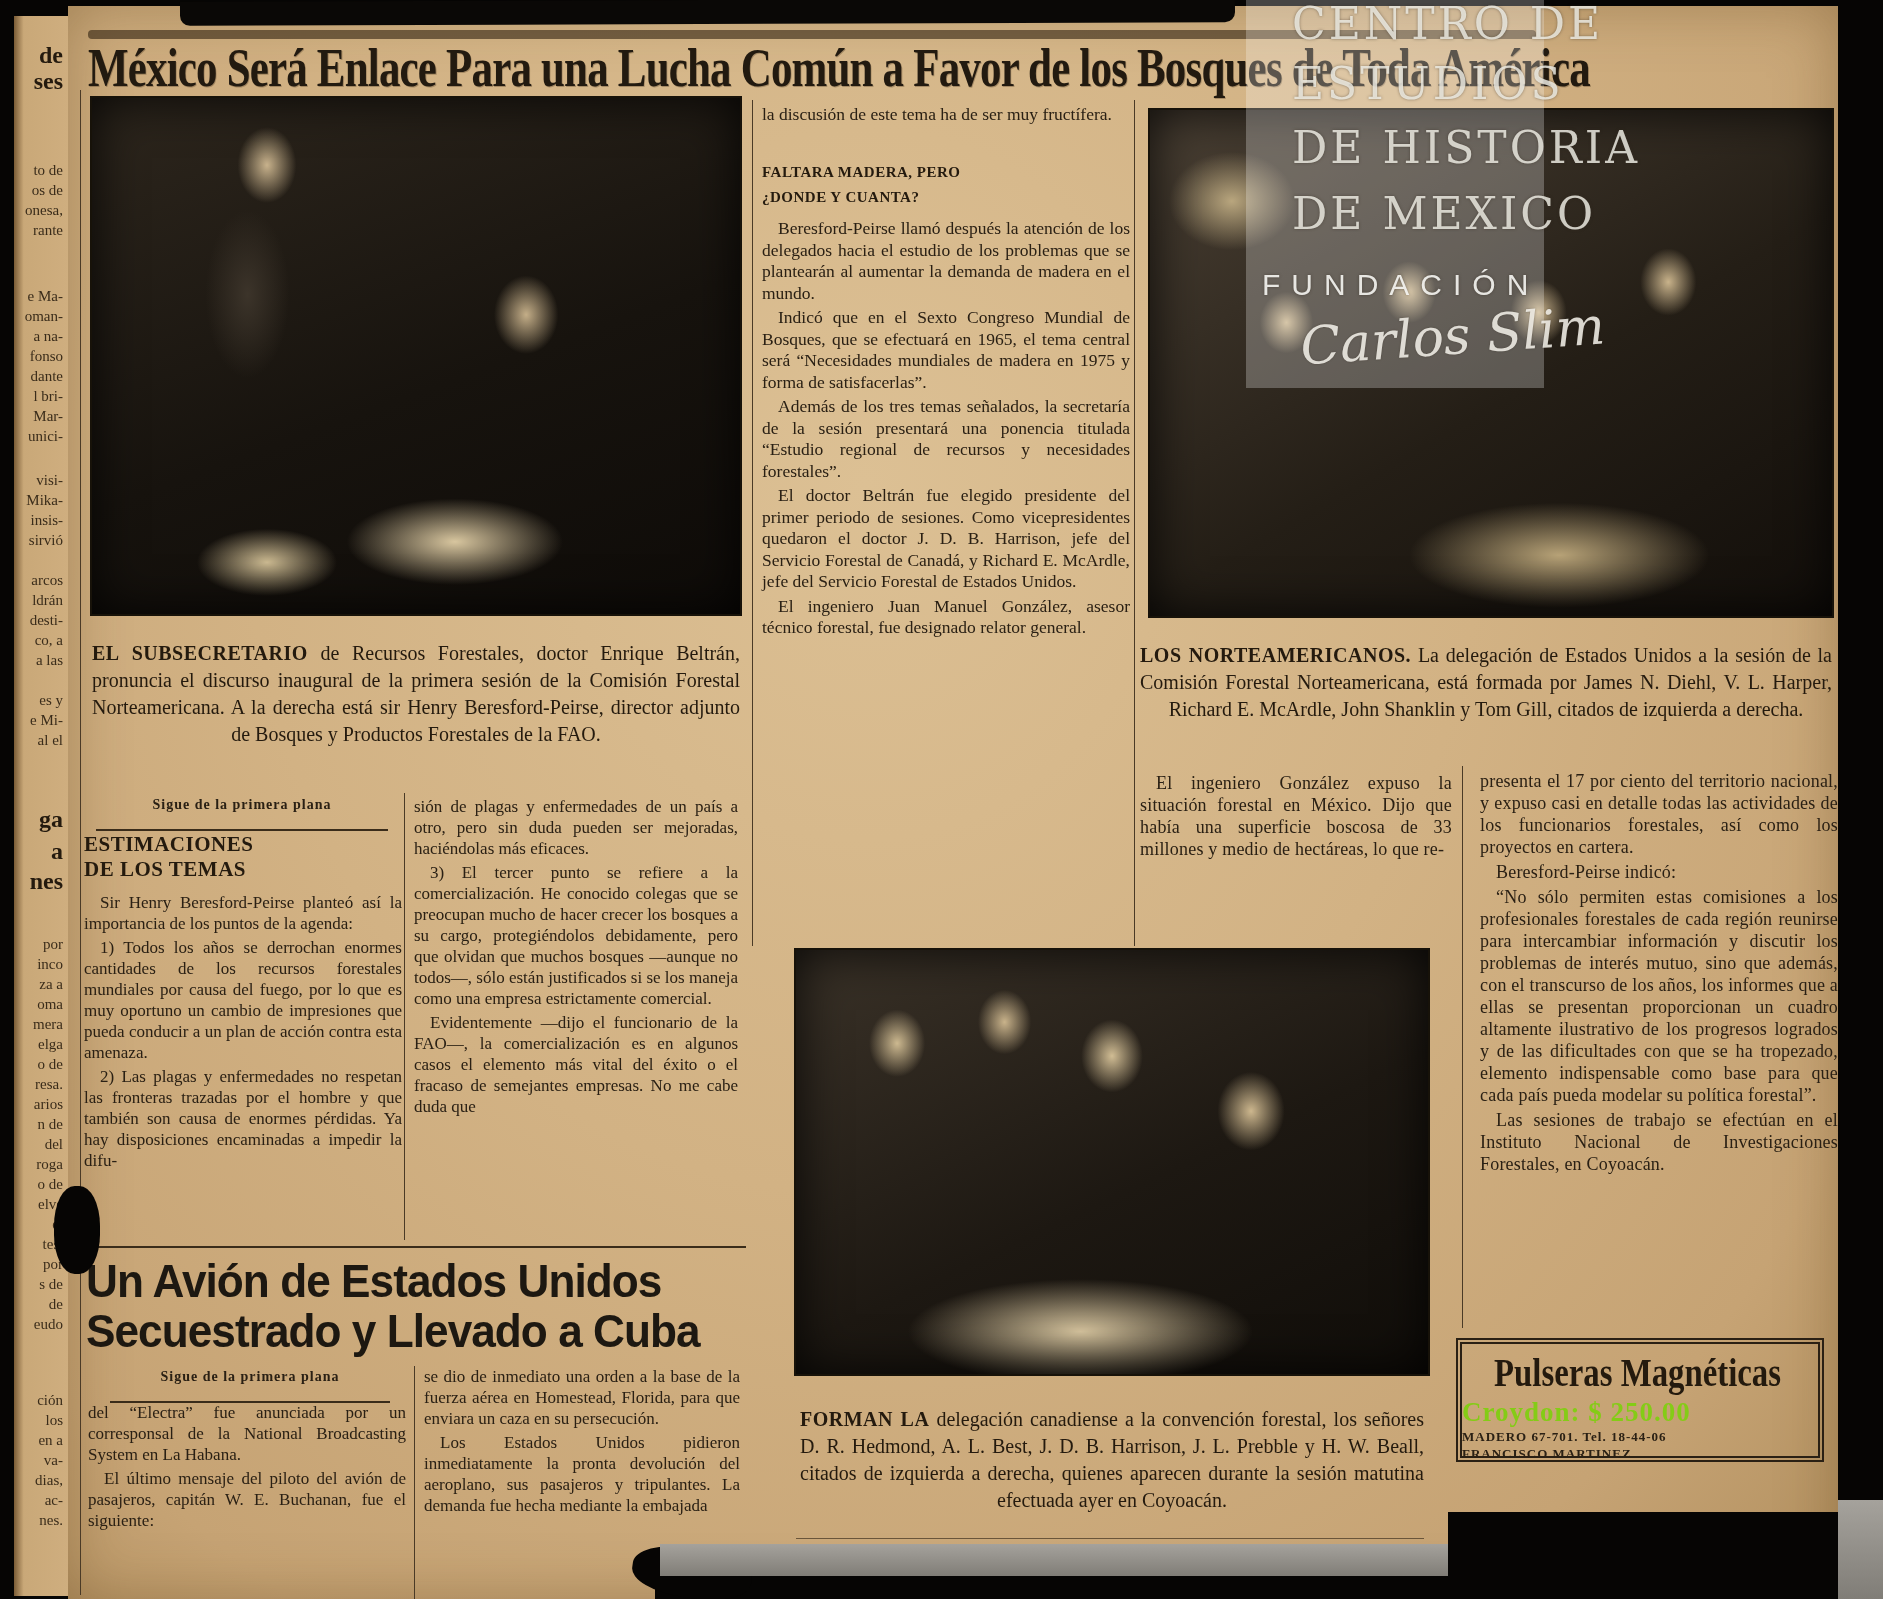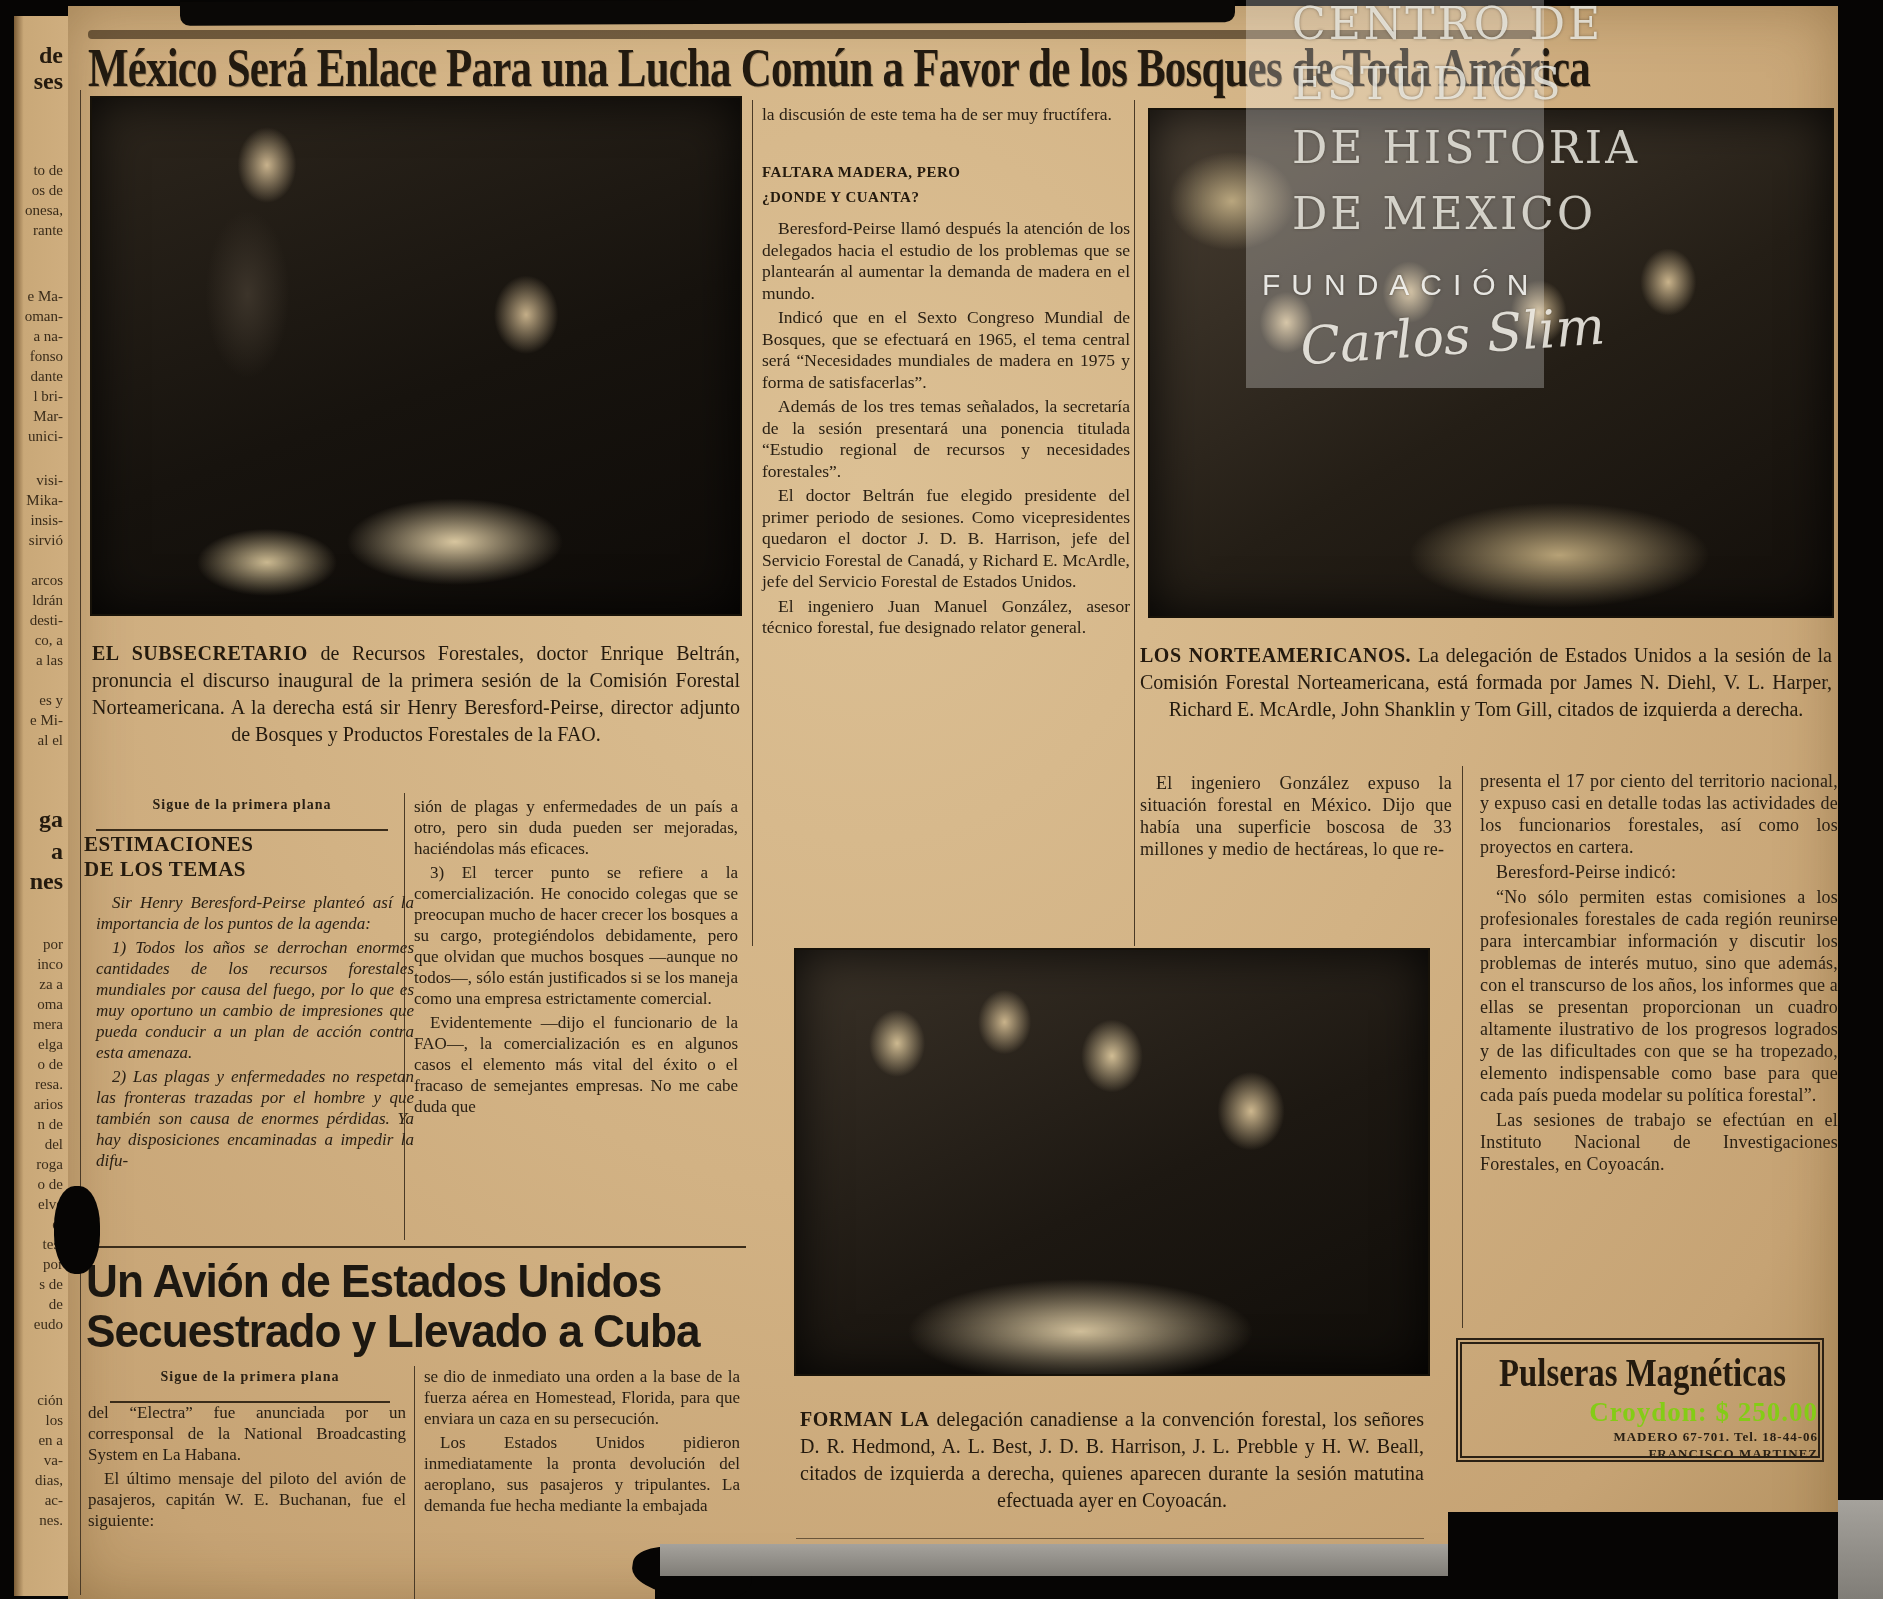--- a/index.html
+++ b/index.html
@@ -61,21 +61,21 @@
       letter-spacing:.5px;z-index:2;}
   .rule-v{position:absolute;width:1px;background:#4a3a26;z-index:2;}
   .rule-h{position:absolute;height:2px;background:#3a2c1a;z-index:2;}
   .rule-h.faint{height:1px;background:#6a553a;}
   
   .avion-head{position:absolute;left:86px;top:1256px;margin:0;width:680px;
       font:bold 46px/50px "Liberation Sans",sans-serif;color:#1d1811;letter-spacing:-1px;
       transform:scaleX(.96);transform-origin:left top;z-index:2;}
   
   .ad{position:absolute;left:1456px;top:1338px;width:368px;height:124px;box-sizing:border-box;
-      border:6px double #2a2014;text-align:right;z-index:2;}
+      border:6px double #2a2014;text-align:left;z-index:2;}
   .ad-title{font:bold 40px/46px "Liberation Serif",serif;color:#241a0e;white-space:nowrap;
       transform:scaleX(.82);transform-origin:center top;margin-top:6px;}
   .ad-price{font:bold 27px/32px "Liberation Serif",serif;color:#84cc16;letter-spacing:1px;}
   .ad-small{font:bold 13px/17px "Liberation Serif",serif;color:#2a2014;letter-spacing:1px;}
   
   .wm-rect{position:absolute;left:1246px;top:0;width:298px;height:388px;
       background:rgba(255,255,255,.26);z-index:5;}
   .wm-line{position:absolute;font:44px/48px "DejaVu Serif",serif;color:rgba(242,240,232,.82);
       letter-spacing:3px;text-shadow:0 0 3px rgba(50,40,30,.5);z-index:6;white-space:nowrap;}
   .wm-fund{position:absolute;font:30px/34px "Liberation Sans",sans-serif;color:rgba(252,252,248,.88);
@@ -169,21 +169,21 @@
   <div class="rule-v" style="left:752px;top:100px;height:846px;"></div>
   <div class="rule-v" style="left:1134px;top:100px;height:846px;"></div>
   <div class="rule-v" style="left:1462px;top:766px;height:562px;"></div>
   <div class="rule-v" style="left:414px;top:1366px;height:233px;"></div>
 
   <div class="kicker" style="left:96px;top:796px;width:292px;">Sigue de la primera plana</div>
   <div class="sechead" style="left:84px;top:832px;width:316px;">
     <div>ESTIMACIONES</div>
     <div>DE LOS TEMAS</div>
   </div>
-  <div class="col" style="left:96px;top:892px;width:318px;font-style:italic;">
+  <div class="col" style="left:84px;top:892px;width:318px;">
       <p>Sir Henry Beresford-Peirse planteó así la importancia de los puntos de la agenda:</p>
       <p>1)  Todos los años se derrochan enormes cantidades de los recursos forestales mundiales por causa del fuego, por lo que es muy oportuno un cambio de impresiones que pueda conducir a un plan de acción contra esta amenaza.</p>
       <p>2)  Las plagas y enfermedades no respetan las fronteras trazadas por el hombre y que también son causa de enormes pérdidas. Ya hay disposiciones encaminadas a impedir la difu-</p>
     </div>
   <div class="col" style="left:414px;top:796px;width:324px;">
       <p class="ni">sión de plagas y enfermedades de un país a otro, pero sin duda pueden ser mejoradas, haciéndolas más eficaces.</p>
       <p>3)  El tercer punto se refiere a la comercialización. He conocido colegas que se preocupan mucho de hacer crecer los bosques a su cargo, protegiéndolos debidamente, pero que olvidan que muchos bosques —aunque no todos—, sólo están justificados si se los maneja como una empresa estrictamente comercial.</p>
       <p>Evidentemente —dijo el funcionario de la FAO—, la comercialización es en algunos casos el elemento más vital del éxito o el fracaso de semejantes empresas. No me cabe duda que</p>
     </div>
 

